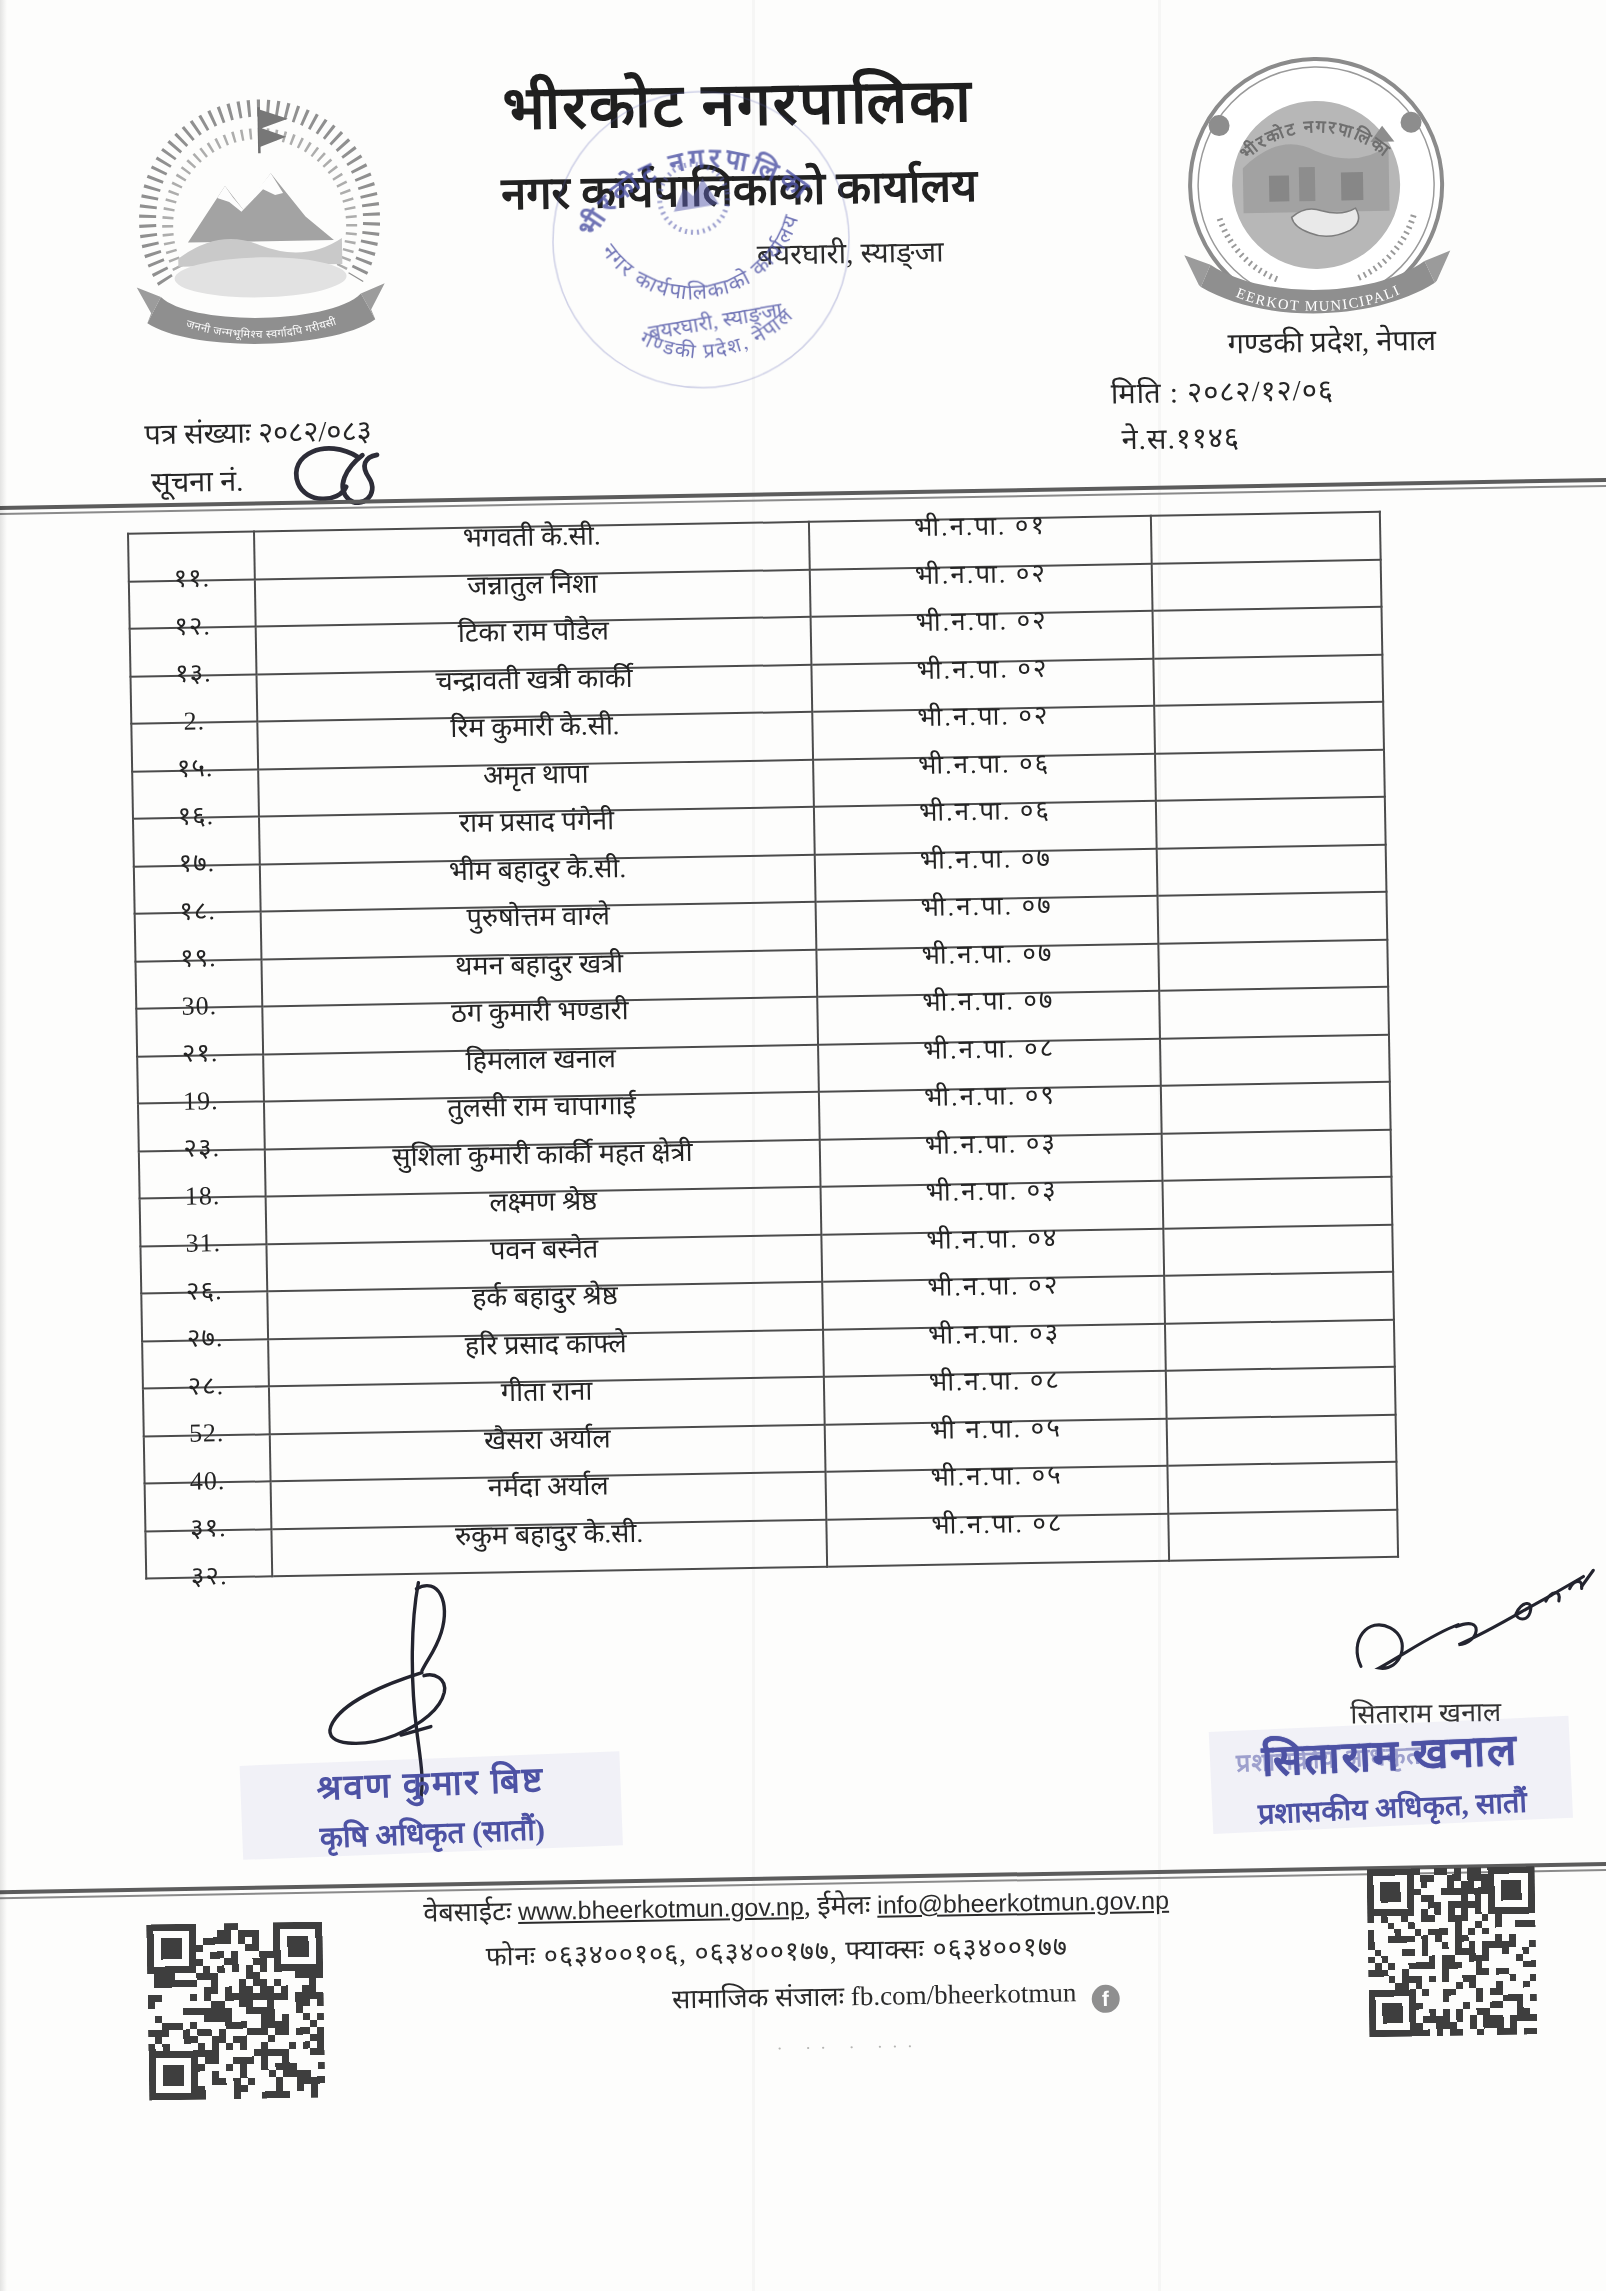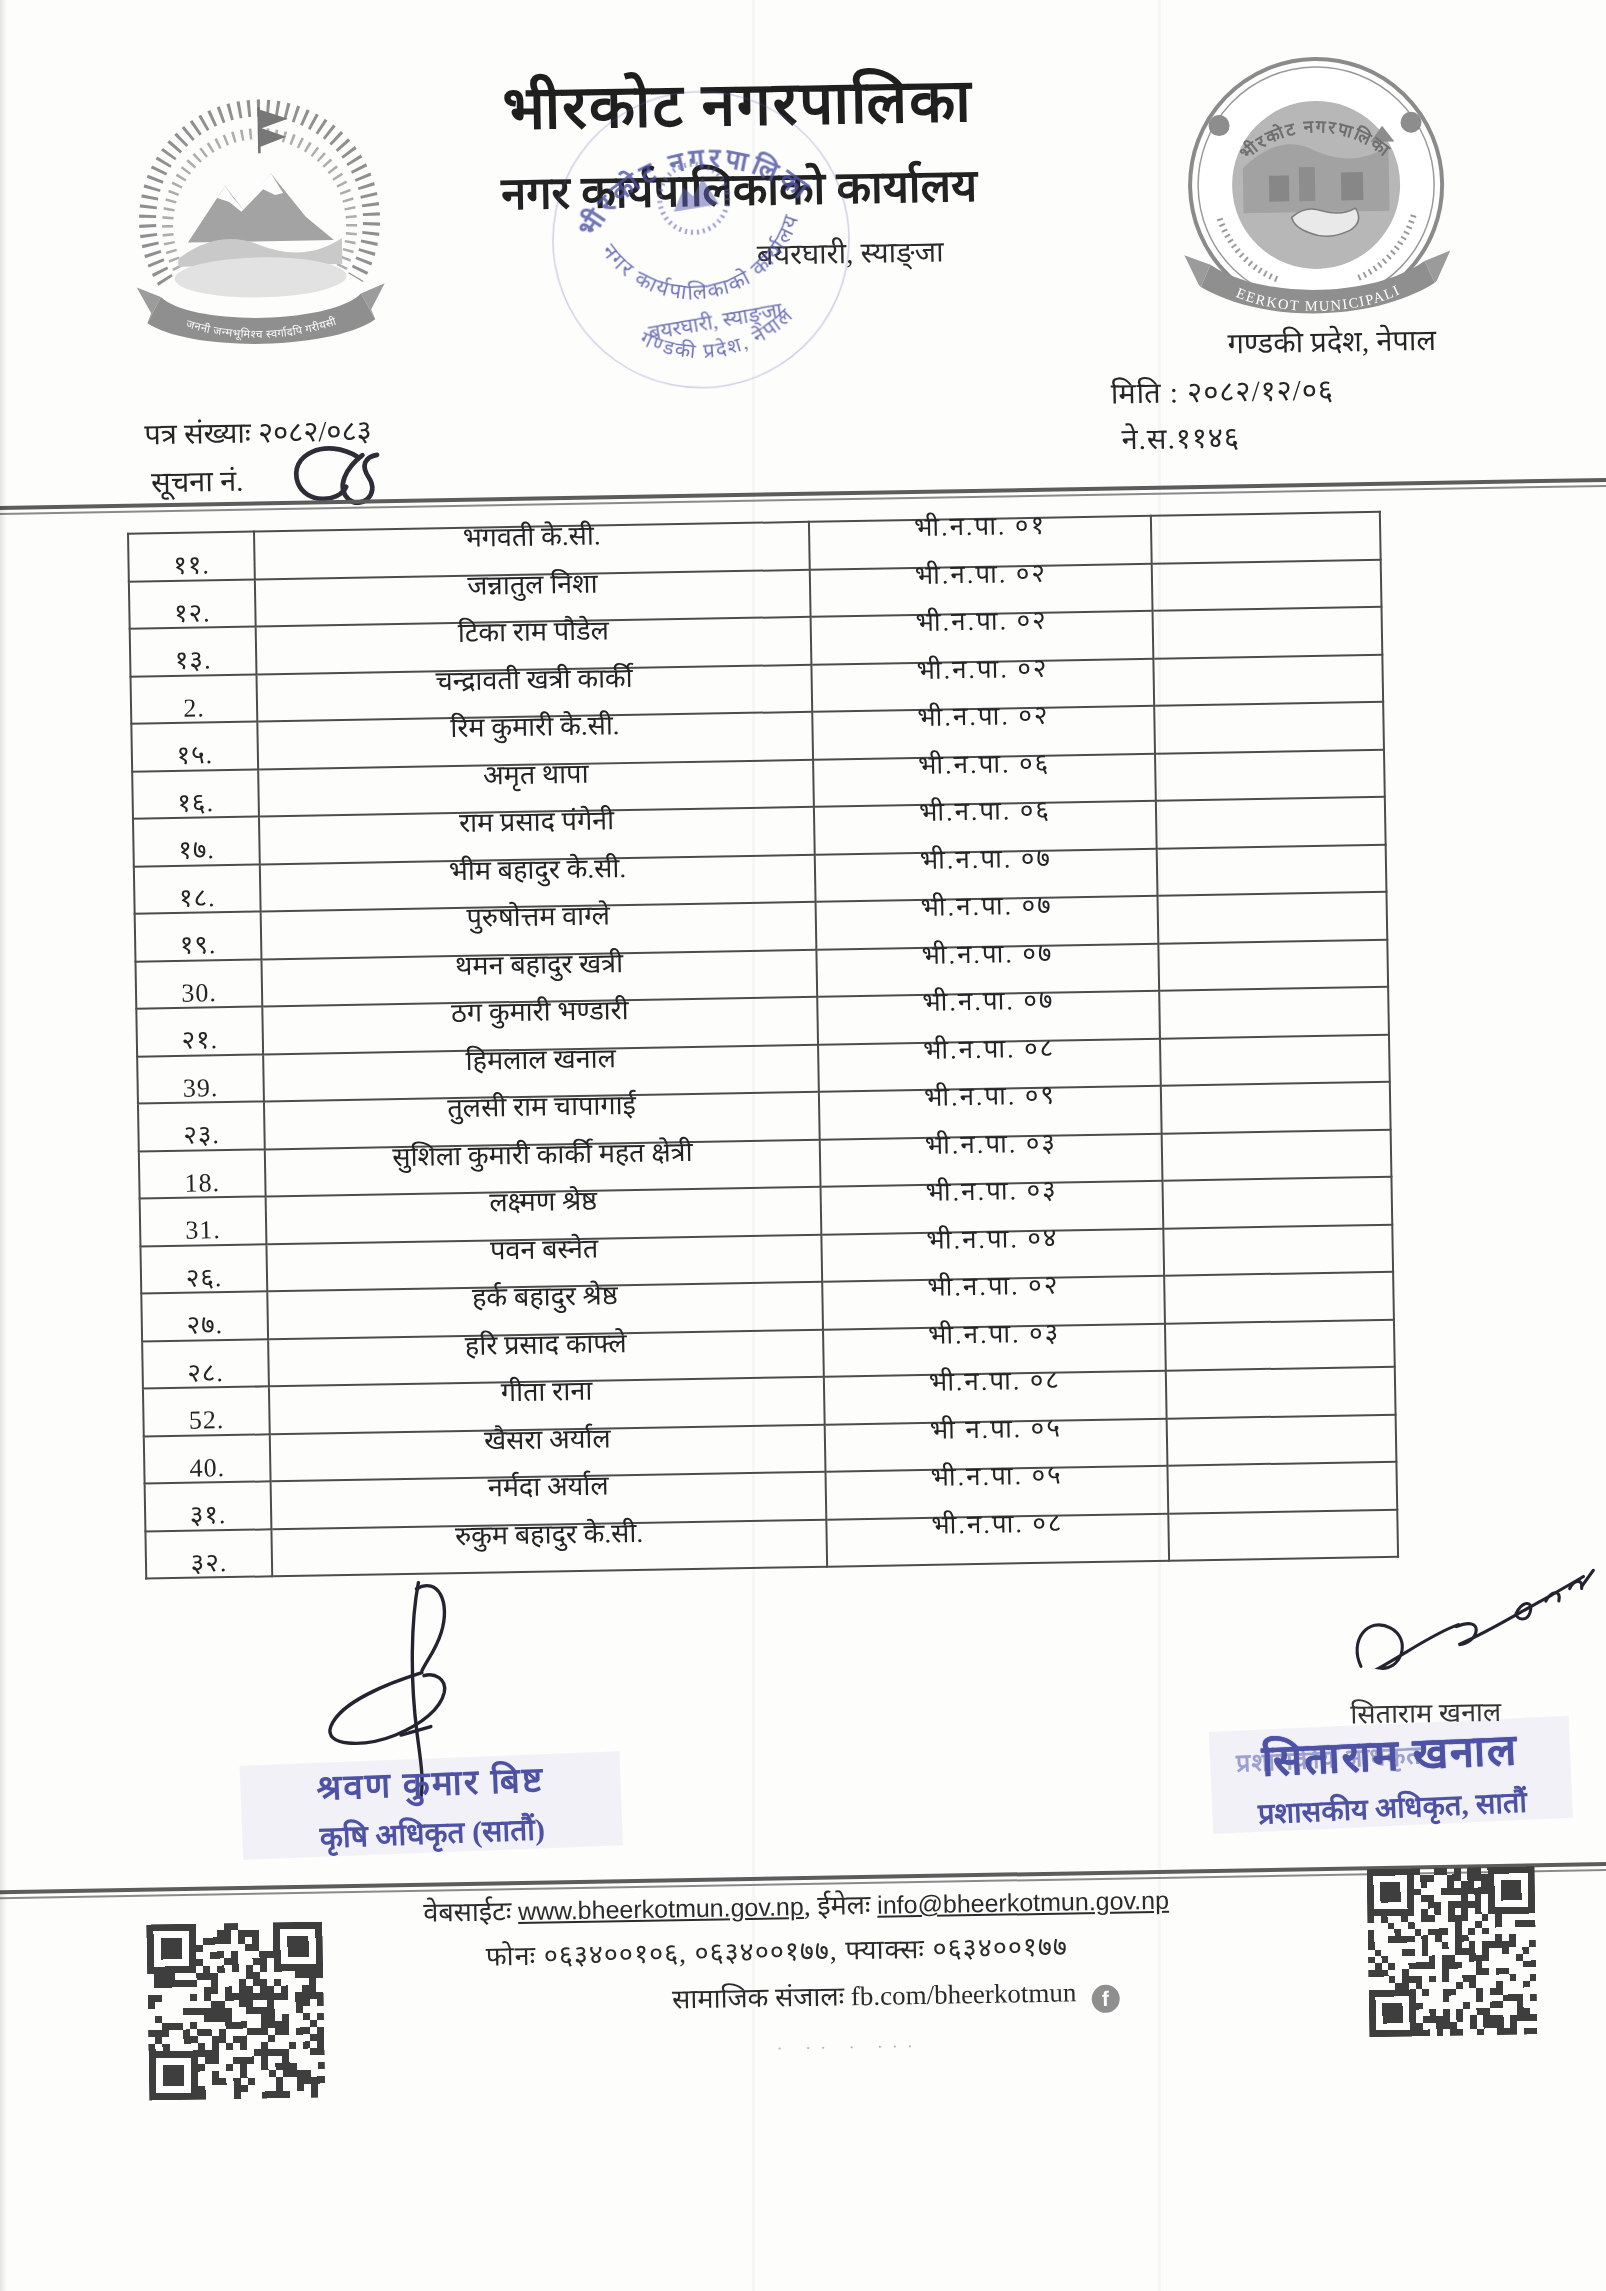--- a/index.html
+++ b/index.html
@@ -31,21 +31,21 @@
   .sep::after{content:"";position:absolute;top:7px;left:0;right:0;height:2px;background:#757575;opacity:.85;}
   .sep-top{top:492px;}
   .sep-bottom{top:1876px;}
 
   
   .roster{position:absolute;left:137px;top:521px;border-collapse:collapse;table-layout:fixed;}
   .roster td{border:2px solid var(--table-line,#4c4c4c);padding:0;text-align:center;
              font-size:27px;color:#242424;overflow:visible;}
   .roster tr{height:47.5px;}
   .roster span{display:inline-block;position:relative;line-height:1.05;}
-  .c-sn  span{top:9px;font-size:26px;letter-spacing:1px;}
+  .c-sn  span{top:22px;font-size:26px;letter-spacing:1px;}
   .c-name span{top:-13px;}
   .c-ward span{top:-16px;font-size:26px;letter-spacing:2px;}
 
   
   .sig{position:absolute;fill:none;stroke:var(--ink,#23242f);stroke-width:3.4;stroke-linecap:round;}
   .sig-left{left:290px;top:1568px;width:190px;height:230px;}
   .sig-right{left:1337px;top:1578px;width:255px;height:125px;stroke-width:3.1;}
   .stamp-text{color:var(--stamp-blue,#4247a0);font-weight:700;text-align:center;}
   .smudge{background:rgba(86,92,180,.07);}
   .lstamp{position:absolute;left:229px;top:1752px;width:380px;transform:rotate(-1.2deg);}
@@ -264,21 +264,21 @@
           </tr>
 
           <tr>
             <td class="c-sn"><span>२१.</span></td>
             <td class="c-name"><span>ठग कुमारी भण्डारी</span></td>
             <td class="c-ward"><span>भी.न.पा. ०७</span></td>
             <td class="c-rem"><span></span></td>
           </tr>
 
           <tr>
-            <td class="c-sn"><span>39.</span></td>
+            <td class="c-sn"><span>19.</span></td>
             <td class="c-name"><span>हिमलाल खनाल</span></td>
             <td class="c-ward"><span>भी.न.पा. ०८</span></td>
             <td class="c-rem"><span></span></td>
           </tr>
 
           <tr>
             <td class="c-sn"><span>२३.</span></td>
             <td class="c-name"><span>तुलसी राम चापागाई</span></td>
             <td class="c-ward"><span>भी.न.पा. ०९</span></td>
             <td class="c-rem"><span></span></td>

